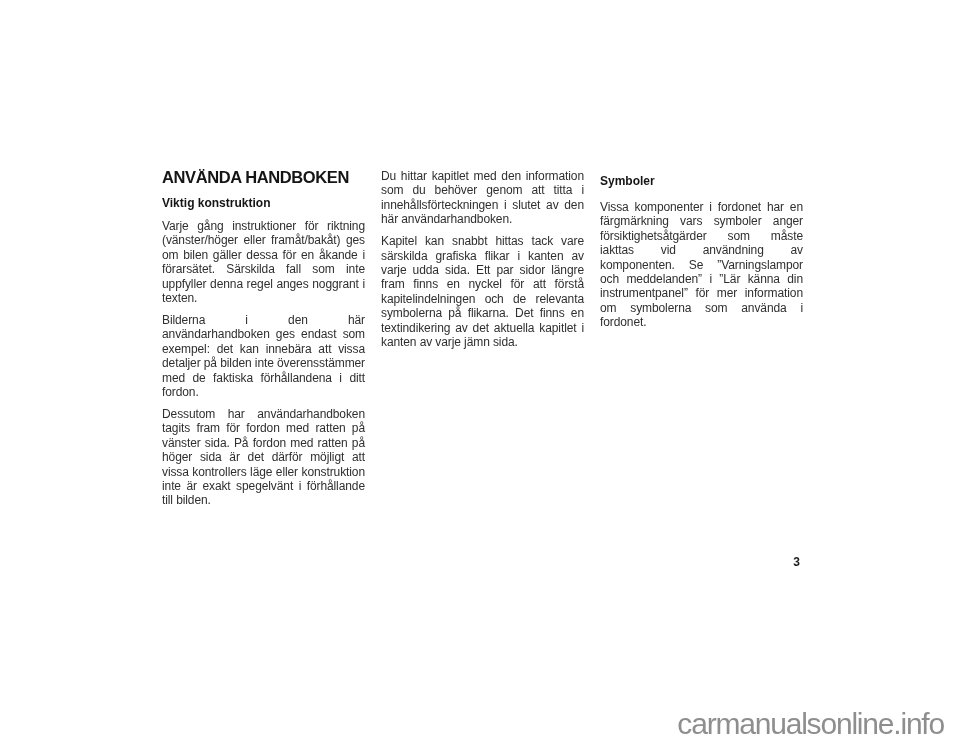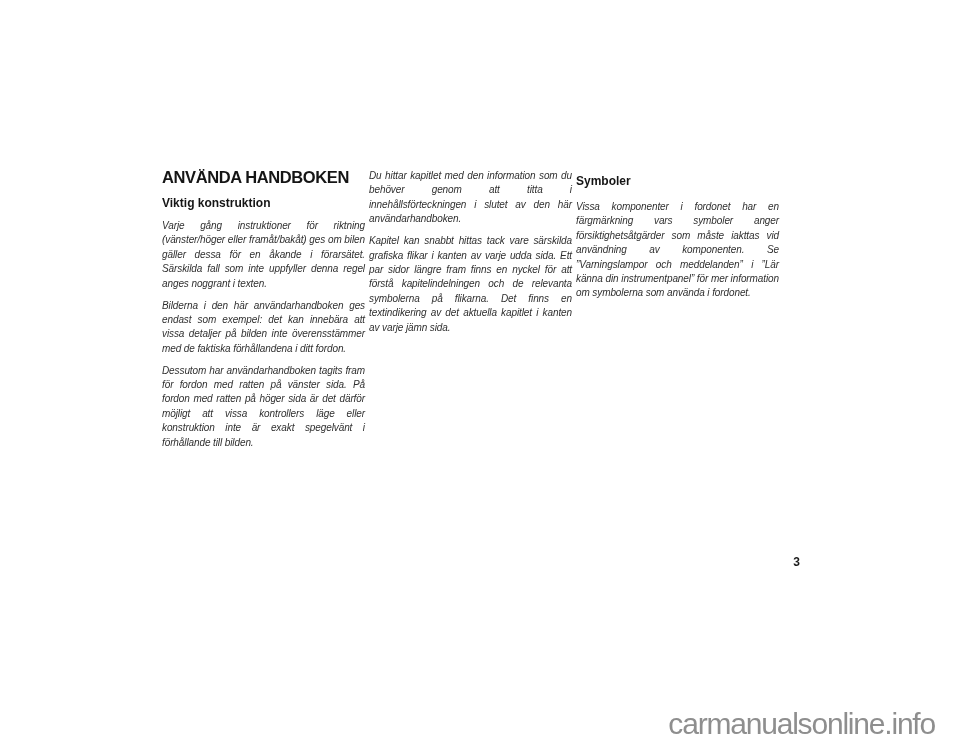--- a/index.html
+++ b/index.html
@@ -14,21 +14,21 @@
     background: #ffffff;
     overflow: hidden;
     font-family: "Liberation Sans", sans-serif;
   }
   .content {
     position: absolute;
     left: 162px;
     top: 169px;
     width: 640px;
     display: flex;
-    gap: 4px;
+    gap: 16px;
   }
   .col {
     width: 203px;
     flex: 0 0 203px;
   }
   .title {
     font-size: 16.5px;
     line-height: 17px;
     font-weight: bold;
     letter-spacing: -0.4px;
@@ -40,42 +40,41 @@
     font-size: 12px;
     line-height: 13px;
     font-weight: bold;
     margin: 6px 0 9px 0;
     color: #151515;
   }
   .subhead.sym {
     margin-bottom: 12px;
   }
   .col p {
-    font-size: 10px;
+    font-size: 12px;
     line-height: 14.4px;
     margin: 0 0 7.5px 0;
     text-align: justify;
     color: #2f2f2f;
     letter-spacing: -0.1px;
-    font-style: italic;
   }
   .pagenum {
     position: absolute;
     top: 556px;
     left: 592px;
     width: 208px;
     text-align: right;
     font-weight: bold;
     font-size: 12px;
     line-height: 13px;
     color: #1a1a1a;
   }
   .watermark {
     position: absolute;
-    right: 25px;
+    right: 16px;
     bottom: 2px;
     font-size: 30px;
     line-height: 32px;
     letter-spacing: -1.2px;
     color: #8e8e8e;
   }
 </style>
 </head>
 <body>
 

